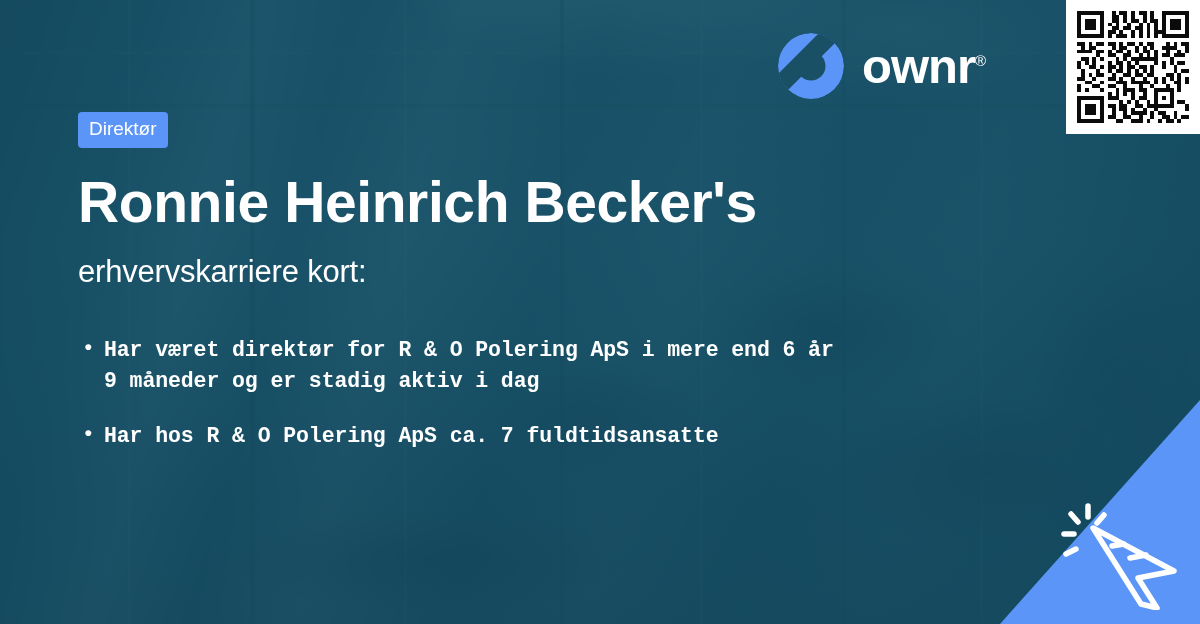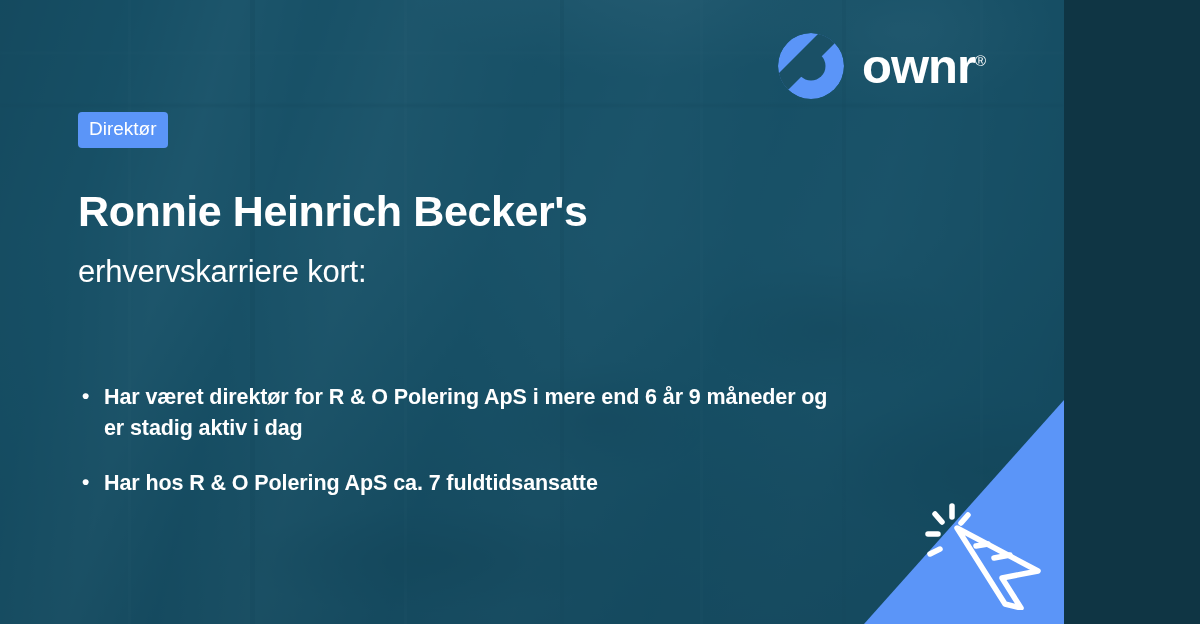--- a/index.html
+++ b/index.html
@@ -11,21 +11,21 @@
     overflow: hidden;
     background: #0f3544;
   }
 
   body {
     font-family: "Liberation Sans", "DejaVu Sans", sans-serif;
   }
 
   .card {
     position: relative;
-    width: 1064px;
+    width: 1200px;
     height: 624px;
     overflow: hidden;
     background: #0f172a;
   }
 
   
   .photo {
     position: absolute;
     inset: 0;
     background:
@@ -154,39 +154,40 @@
     background: #5b95f8;
     color: #ffffff;
     font-size: 19px;
     font-weight: 400;
     line-height: 1;
     padding: 7px 11px 10px;
     border-radius: 4px;
   }
 
   .headline {
-    margin-top: 40px;
+    margin-top: 24px;
     color: #ffffff;
-    font-size: 43px;
+    font-size: 57px;
     font-weight: 700;
     line-height: 1.08;
     letter-spacing: -.4px;
   }
   .subline {
     margin-top: 20px;
     color: #ffffff;
     font-size: 31px;
     font-weight: 400;
     line-height: 1.18;
     letter-spacing: -.2px;
   }
 
   .facts {
-    margin-top: 91px;
+    margin-top: 45px;
     list-style: none;
+    font-family: Liberation Mono, monospace;
   }
   .fact {
     position: relative;
     color: #ffffff;
     font-size: 21.5px;
     font-weight: 700;
     line-height: 1.45;
     padding-left: 26px;
     margin-bottom: 24px;
     max-width: 760px;

